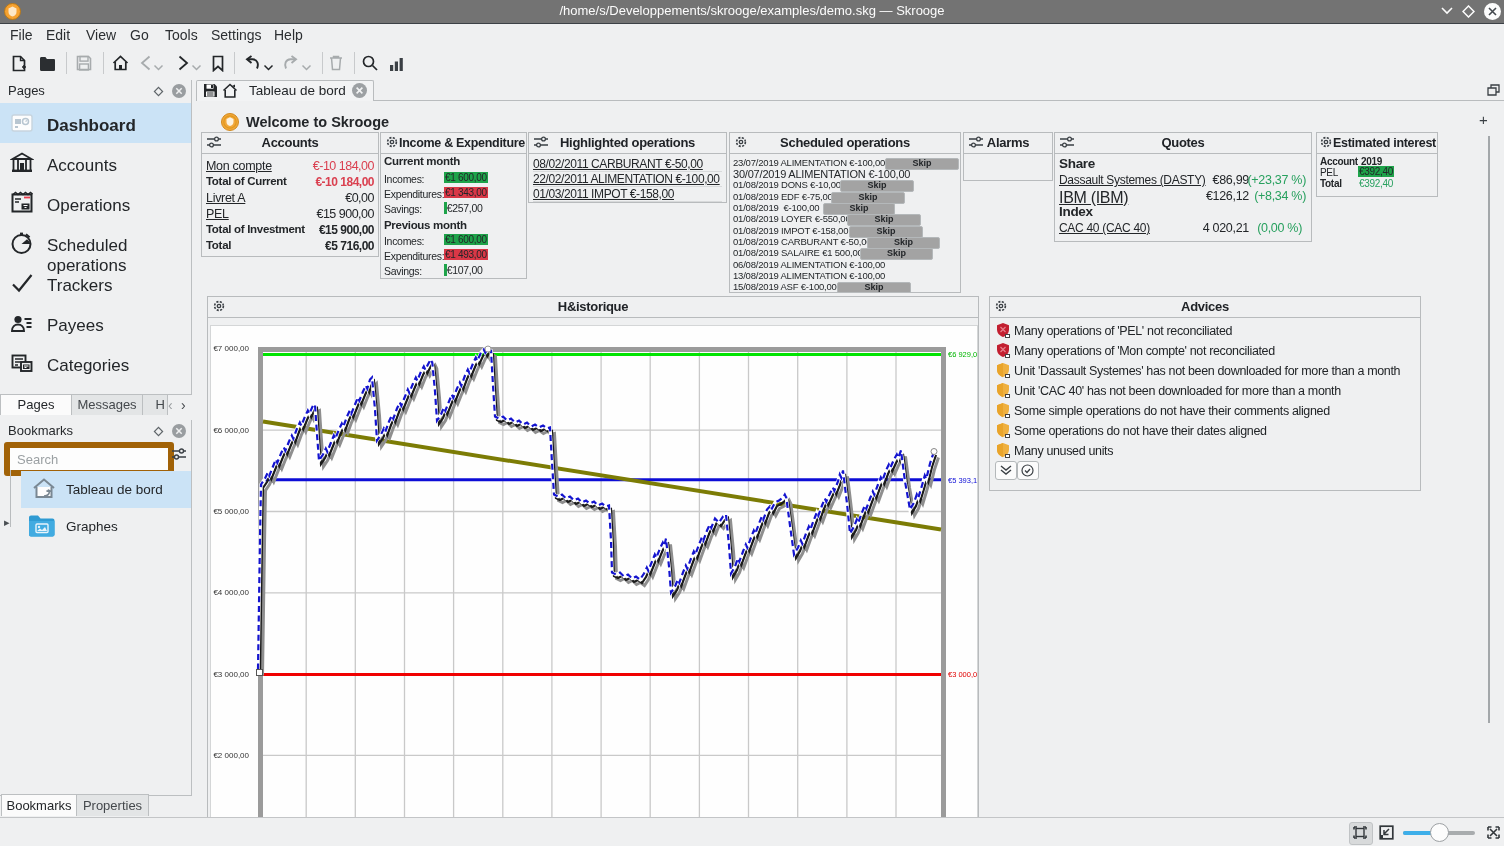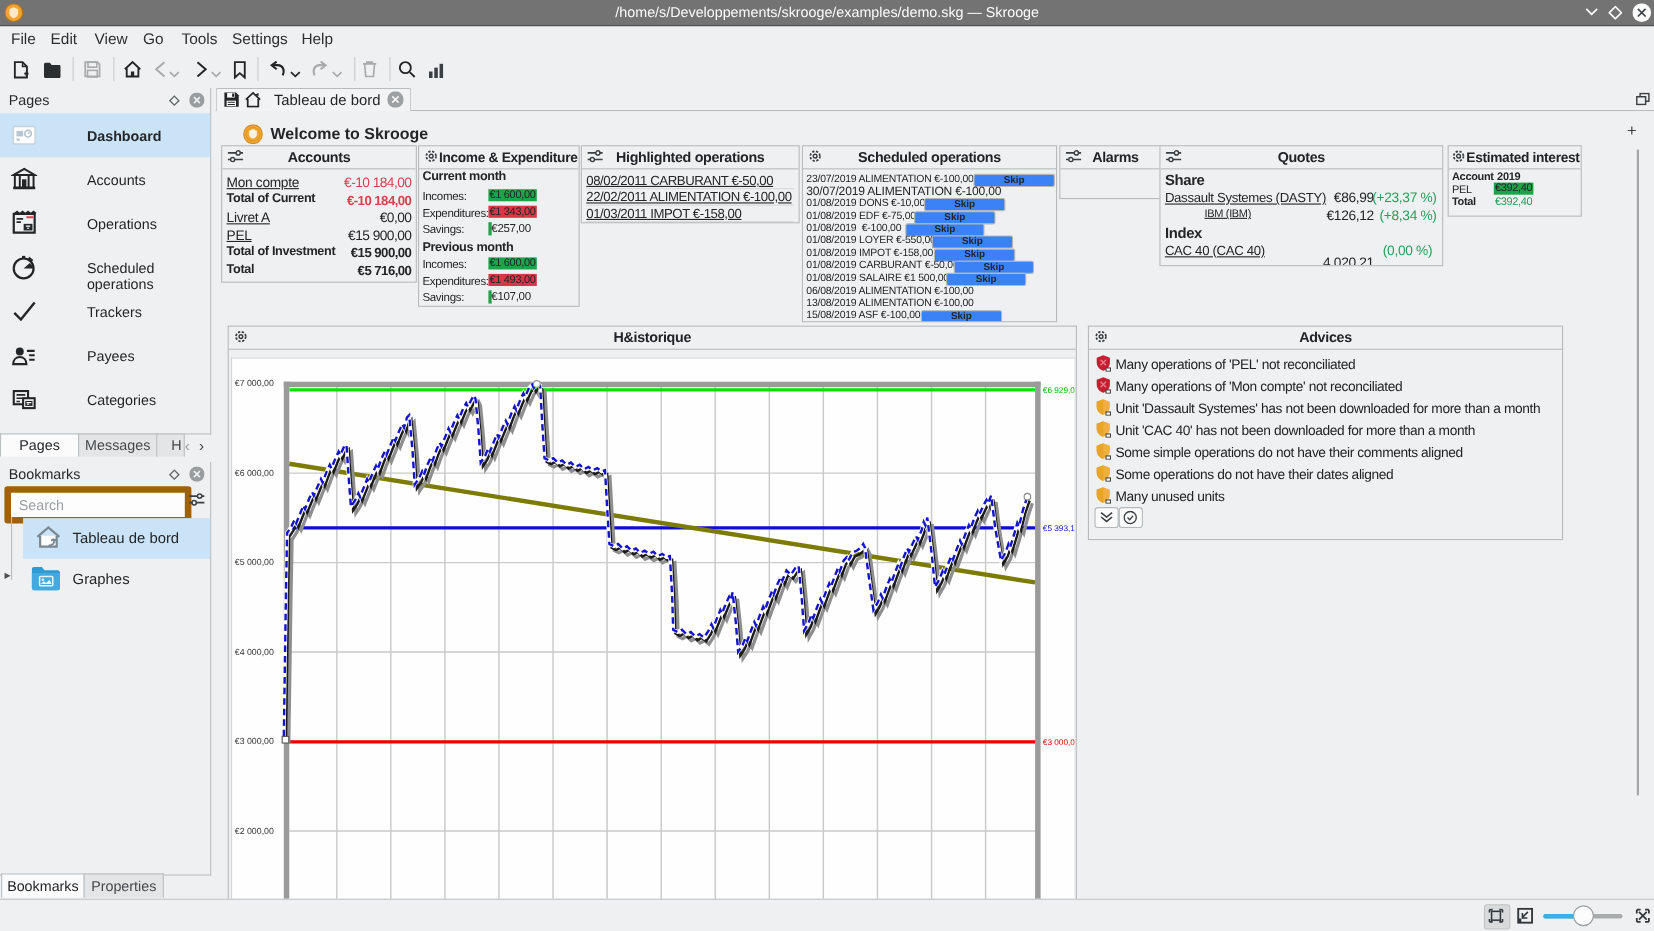--- a/index.html
+++ b/index.html
@@ -11,39 +11,39 @@
 
 #menubar{left:0;top:24px;width:1504px;height:23px;background:#eff0f1;font-size:14px;color:#2b2e31;}
 #menubar span{position:absolute;top:3px;}
 
 #toolbar{left:0;top:47px;width:1504px;height:32px;background:#eff0f1;}
 .tsep{position:absolute;top:5px;width:1px;height:22px;background:#c8cacc;}
 
 #sidebar{left:0;top:80px;width:192px;height:737px;background:#eff0f1;}
 .panelhead{font-size:13px;color:#26292c;}
 .pitem{position:absolute;left:0;width:191px;height:40px;}
-.pitem .lbl{position:absolute;left:47px;top:13px;font-size:13px;margin-left:32px;}
+.pitem .lbl{position:absolute;left:47px;top:13px;font-size:17px;}
 .pitem.sel{background:#cbe3f6;}
 .sidetab{position:absolute;font-size:13px;text-align:center;border:1px solid #bcbfc1;border-bottom:none;background:#e3e5e6;color:#44484c;}
 .sidetab.on{background:#fbfbfb;color:#232629;}
 
 #statusbar{left:0;top:817px;width:1504px;height:29px;background:#eff0f1;border-top:1px solid #c3c5c7;font-size:13px;}
 
 #tabbar{left:196px;top:80px;width:1308px;height:21px;}
 #activetab{position:absolute;left:0px;top:0px;width:176px;height:21px;background:#f2f3f4;border:1px solid #b9bcbe;border-bottom:none;border-radius:2px 2px 0 0;}
 
 .widget{position:absolute;background:#eff0f1;border:1px solid #b8bbbd;overflow:hidden;}
 .whead{position:absolute;left:0;top:0;right:0;height:20px;border-bottom:1px solid #b8bbbd;text-align:center;font-weight:bold;font-size:13px;letter-spacing:-0.3px;line-height:20px;color:#202327;}
 .wicon{position:absolute;left:5px;top:3px;}
 .row{position:absolute;font-size:12.5px;letter-spacing:-0.3px;white-space:nowrap;}
 .lnk{text-decoration:underline;}
 .red{color:#da4050;}
 .grn{color:#27a05e;}
 .b{font-weight:bold;}
-.skipbtn{position:absolute;height:10px;background:#3b82f6;border:1px solid #b4b8ba;border-radius:2px;font-weight:bold;font-size:9px;text-align:center;line-height:9px;color:#232629;}
+.skipbtn{position:absolute;height:10px;background:#a3a3a3;border:1px solid #b4b8ba;border-radius:2px;font-weight:bold;font-size:9px;text-align:center;line-height:9px;color:#232629;}
 .advrow{position:absolute;left:6px;font-size:12.5px;letter-spacing:-0.35px;white-space:nowrap;height:20px;line-height:20px;color:#212427;}
 </style></head>
 <body>
 <div id="app">
   <div id="titlebar" class="abs">
       <div class="title">/home/s/Developpements/skrooge/examples/demo.skg — Skrooge</div>
     <svg class="abs" style="left:4px;top:3px" width="17" height="17" viewBox="0 0 17 17">
         <circle cx="8.5" cy="8.5" r="8" fill="#f6a230" stroke="#b87818" stroke-width="1"></circle>
         <path d="M8.5 3.5l4 2v3.5c0 2.5-2 4-4 4.5-2-.5-4-2-4-4.5V5.5z" fill="#fde8c8"></path>
       </svg>
@@ -363,46 +363,46 @@
       <div class="row" style="left:3px;top:103px;font-size:9.5px;letter-spacing:-0.2px;">01/08/2019 CARBURANT €-50,00</div>
         <div class="skipbtn" style="left:137px;top:104px;width:71px;">Skip</div>
       <div class="row" style="left:3px;top:114px;font-size:9.5px;letter-spacing:-0.2px;">01/08/2019 SALAIRE €1 500,00</div>
         <div class="skipbtn" style="left:130px;top:115px;width:71px;">Skip</div>
       <div class="row" style="left:3px;top:126px;font-size:9.5px;letter-spacing:-0.2px;">06/08/2019 ALIMENTATION €-100,00</div>
       <div class="row" style="left:3px;top:137px;font-size:9.5px;letter-spacing:-0.2px;">13/08/2019 ALIMENTATION €-100,00</div>
       <div class="row" style="left:3px;top:148px;font-size:9.5px;letter-spacing:-0.2px;">15/08/2019 ASF €-100,00</div>
         <div class="skipbtn" style="left:107px;top:149px;width:72px;">Skip</div>
     </div>
 
-    <div class="widget" style="left:767px;top:31px;width:88px;height:47px;padding-left:12px;">
+    <div class="widget" style="left:767px;top:31px;width:88px;height:47px;">
       <div class="whead">Alarms</div>
       <svg class="wicon" width="14" height="12" viewBox="0 0 14 12">
           <path d="M0 3h14M0 9h14" stroke="#3a3f44" stroke-width="1.5"></path>
           <circle cx="9.5" cy="3" r="1.9" fill="#eff0f1" stroke="#3a3f44" stroke-width="1.3"></circle>
           <circle cx="4.5" cy="9" r="1.9" fill="#eff0f1" stroke="#3a3f44" stroke-width="1.3"></circle>
         </svg>
     </div>
 
     <div class="widget" style="left:858px;top:31px;width:256px;height:108px;">
       <div class="whead">Quotes</div>
       <svg class="wicon" width="14" height="12" viewBox="0 0 14 12">
           <path d="M0 3h14M0 9h14" stroke="#3a3f44" stroke-width="1.5"></path>
           <circle cx="9.5" cy="3" r="1.9" fill="#eff0f1" stroke="#3a3f44" stroke-width="1.3"></circle>
           <circle cx="4.5" cy="9" r="1.9" fill="#eff0f1" stroke="#3a3f44" stroke-width="1.3"></circle>
         </svg>
       <div class="row b" style="left:4px;top:23px;font-size:13.5px;">Share</div>
       <div class="row lnk" style="left:4px;top:40px;font-size:12px;">Dassault Systemes (DASTY)</div>
         <div class="row" style="right:62px;top:40px;">€86,99</div>
         <div class="row grn" style="right:5px;top:40px;">(+23,37 %)</div>
-      <div class="row lnk" style="left:4px;top:56px;font-size:10px;margin-left:36px;">IBM (IBM)</div>
+      <div class="row lnk" style="left:4px;top:56px;font-size:16px;">IBM (IBM)</div>
         <div class="row" style="right:62px;top:56px;">€126,12</div>
         <div class="row grn" style="right:5px;top:56px;">(+8,34 %)</div>
       <div class="row b" style="left:4px;top:71px;font-size:13.5px;">Index</div>
       <div class="row lnk" style="left:4px;top:88px;font-size:12px;">CAC 40 (CAC 40)</div>
-        <div class="row" style="right:62px;top:99px;margin-left:28px;">4 020,21</div>
+        <div class="row" style="right:62px;top:88px;margin-left:28px;">4 020,21</div>
         <div class="row grn" style="right:9px;top:88px;">(0,00 %)</div>
     </div>
 
     <div class="widget" style="left:1120px;top:31px;width:120px;height:63px;">
       <div class="whead" style="font-size:12.5px;text-align:left;padding-left:16px;white-space:nowrap;overflow:hidden;">Estimated interest</div>
       <svg class="wicon" style="left:3px" width="12" height="12" viewBox="0 0 12 12">
           <circle cx="6" cy="6" r="4.4" fill="none" stroke="#3a3f44" stroke-width="1.6" stroke-dasharray="2.1 1.4"></circle>
           <circle cx="6" cy="6" r="1.7" fill="none" stroke="#3a3f44" stroke-width="1.3"></circle>
         </svg>
       <div class="row b" style="left:3px;top:23px;font-size:10px;">Account</div>

